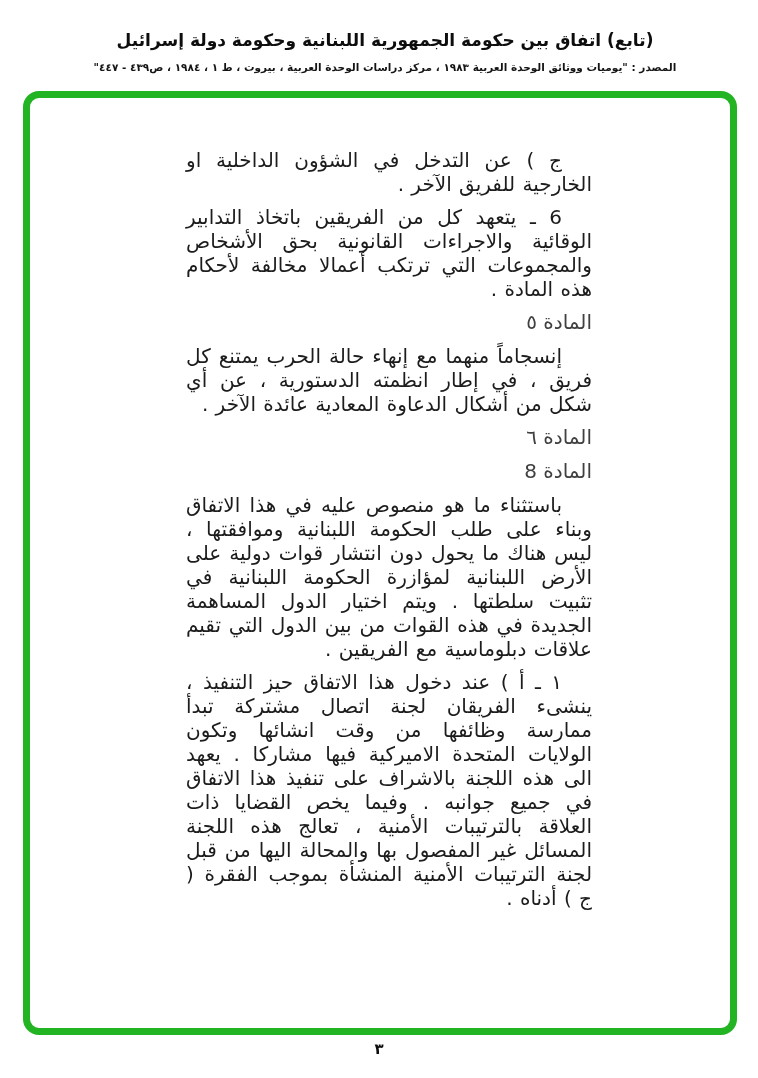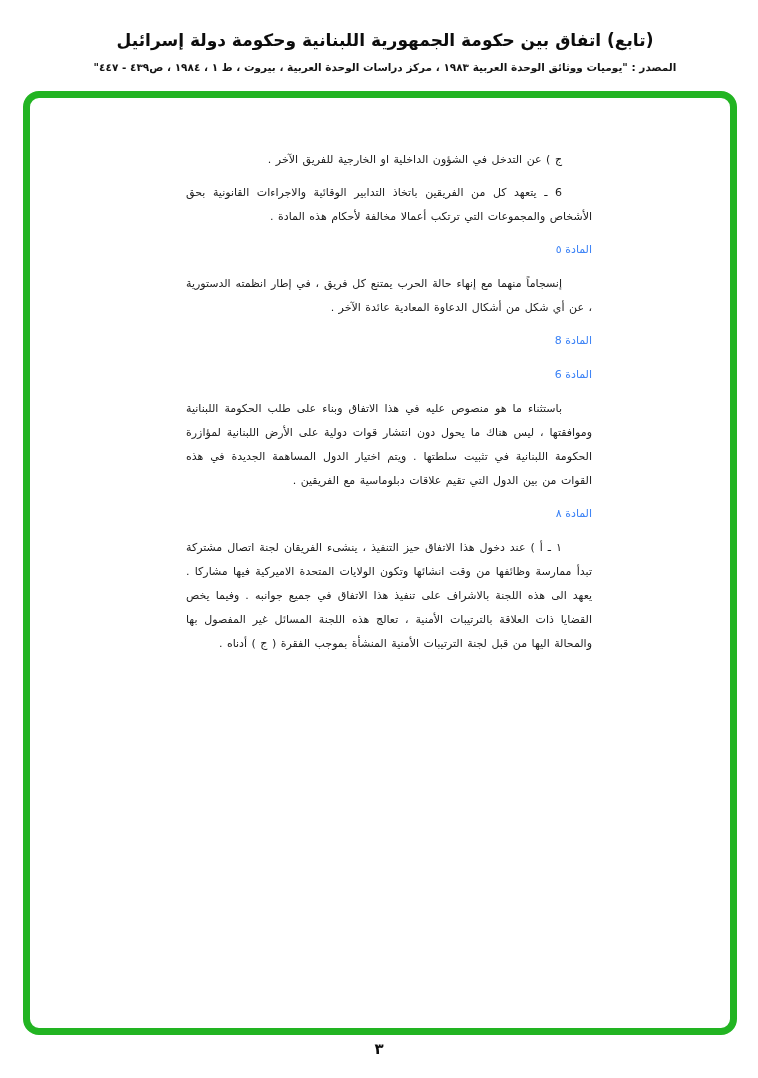--- a/index.html
+++ b/index.html
@@ -47,34 +47,34 @@
     border-radius: 16px;
     background: #ffffff;
   }
   .content {
     position: absolute;
     left: 186px;
     top: 148px;
     width: 406px;
     direction: rtl;
     text-align: justify;
-    font-size: 11px;
+    font-size: 20px;
     line-height: 24px;
     color: #1c1c1c;
   }
   .para {
     margin: 0 0 9px 0;
     text-indent: 30px;
     word-spacing: 1px;
   }
   .heading {
     margin: 5px 0 10px 0;
     text-indent: 0;
     font-weight: normal;
-    color: #3b82f6;
+    color: #404040;
   }
   .page-number {
     position: absolute;
     top: 1040px;
     left: 0;
     right: 0;
     text-align: center;
     font-size: 15px;
     font-weight: bold;
     color: #0d0d0d;
@@ -88,20 +88,19 @@
   <div class="doc-source">المصدر :  "يوميات ووثائق الوحدة العربية ١٩٨٣ ، مركز دراسات الوحدة العربية ، بيروت ، ط ١ ، ١٩٨٤ ، ص٤٣٩ - ٤٤٧"</div>
 </header>
 
 <div class="frame" style="border-color: rgb(34, 180, 34);"></div>
 
 <main class="content">
   <p class="para">ج ) عن التدخل في الشؤون الداخلية او الخارجية للفريق الآخر .</p>
   <p class="para">6 ـ يتعهد كل من الفريقين باتخاذ التدابير الوقائية والاجراءات القانونية بحق الأشخاص والمجموعات التي ترتكب أعمالا مخالفة لأحكام هذه المادة .</p>
   <div class="heading">المادة ٥</div>
   <p class="para">إنسجاماً منهما مع إنهاء حالة الحرب يمتنع كل فريق ، في إطار انظمته الدستورية ، عن أي شكل من أشكال الدعاوة المعادية عائدة الآخر .</p>
+  <div class="heading">المادة ٦</div>
   <div class="heading">المادة 8</div>
-  <div class="heading">المادة 6</div>
   <p class="para">باستثناء ما هو منصوص عليه في هذا الاتفاق وبناء على طلب الحكومة اللبنانية وموافقتها ، ليس هناك ما يحول دون انتشار قوات دولية على الأرض اللبنانية لمؤازرة الحكومة اللبنانية في تثبيت سلطتها . ويتم اختيار الدول المساهمة الجديدة في هذه القوات من بين الدول التي تقيم علاقات دبلوماسية مع الفريقين .</p>
-  <div class="heading">المادة ٨</div>
   <p class="para">١ ـ أ ) عند دخول هذا الاتفاق حيز التنفيذ ، ينشىء الفريقان لجنة اتصال مشتركة تبدأ ممارسة وظائفها من وقت انشائها وتكون الولايات المتحدة الاميركية فيها مشاركا . يعهد الى هذه اللجنة بالاشراف على تنفيذ هذا الاتفاق في جميع جوانبه . وفيما يخص القضايا ذات العلاقة بالترتيبات الأمنية ، تعالج هذه اللجنة المسائل غير المفصول بها والمحالة اليها من قبل لجنة الترتيبات الأمنية المنشأة بموجب الفقرة ( ج ) أدناه .</p>
 </main>
 
 <div class="page-number">٣</div>
 
 </body></html>

